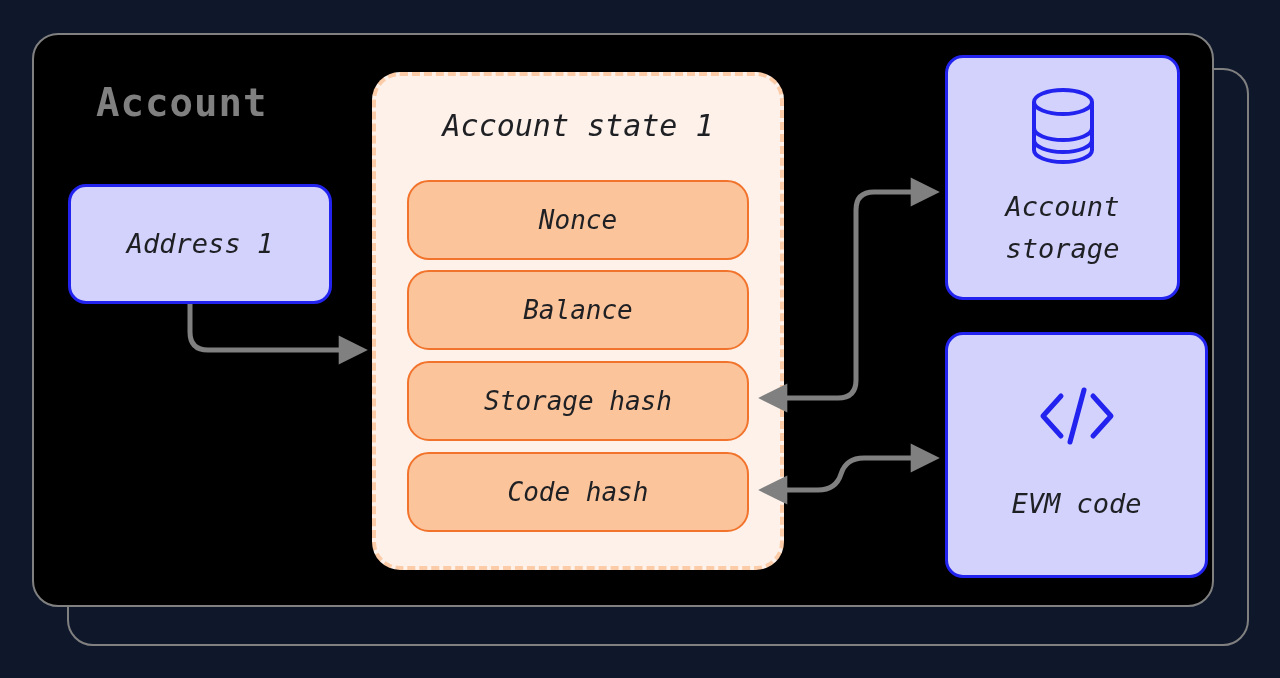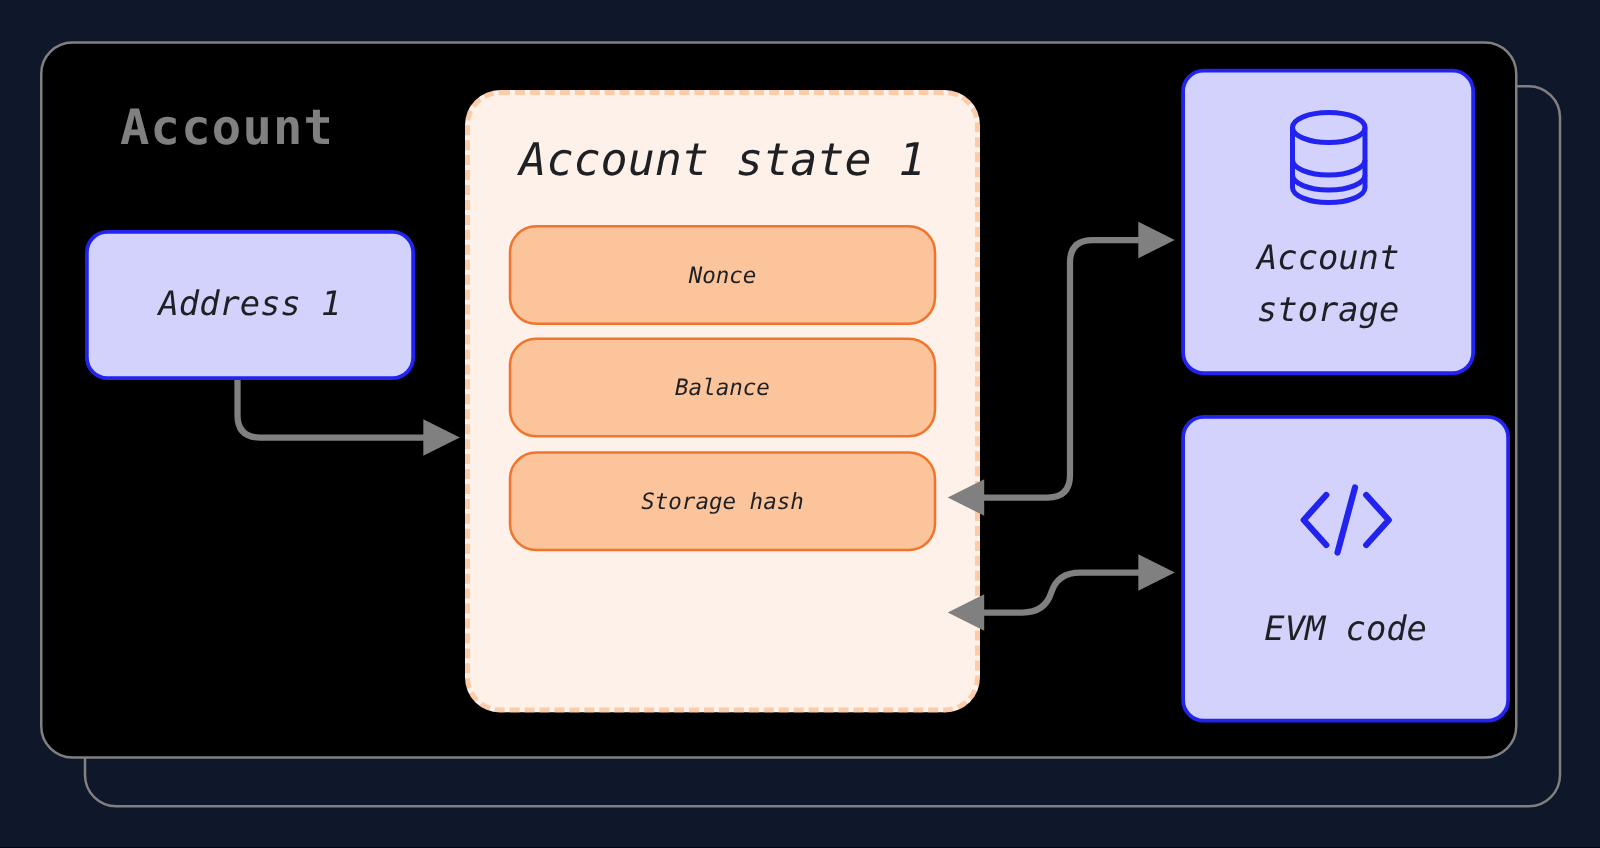--- a/index.html
+++ b/index.html
@@ -109,38 +109,38 @@
     background: #fdf1ea;
     border: 4px dashed #fbcca7;
     border-radius: 28px;
   }
   #account-state-title {
     position: absolute;
     left: 0;
     right: 0;
     top: 32px;
     text-align: center;
-    font-size: 36px;
+    font-size: 30px;
     font-style: italic;
     color: #1f2024;
     white-space: nowrap;
   }
   .field-pill {
     position: absolute;
     left: 31px;
     width: 342px;
     height: 80px;
     box-sizing: border-box;
     background: #fbc49b;
     border: 2px solid #f2742c;
     border-radius: 22px;
     display: flex;
     align-items: center;
     justify-content: center;
-    font-size: 18px;
+    font-size: 26px;
     font-style: italic;
     color: #1f2024;
     white-space: nowrap;
   }
   #pill-0 { top: 104px; }
   #pill-1 { top: 194px; }
   #pill-2 { top: 285px; }
   #pill-3 { top: 376px; }
 
   
@@ -171,20 +171,23 @@
     <div id="account-state-title">Account state 1</div>
 
     <div class="field-pill" id="pill-0">
       <span>Nonce</span>
     </div>
     <div class="field-pill" id="pill-1">
       <span>Balance</span>
     </div>
     <div class="field-pill" id="pill-2">
       <span>Storage hash</span>
+    </div>
+    <div class="field-pill" id="pill-3">
+      <span>Code hash</span>
     </div>
   </div>
 
   <div class="blue-box" id="account-storage-box">
     <span class="icon-slot">
       <svg width="70" height="80" viewBox="0 0 70 80" aria-hidden="true">
         <ellipse cx="35" cy="16" rx="29" ry="12" fill="none" stroke="#2323ef" stroke-width="4"></ellipse>
         <path d="M6 16 V64 A29 12 0 0 0 64 64 V16" fill="none" stroke="#2323ef" stroke-width="4"></path>
         <path d="M6 42 A29 12 0 0 0 64 42" fill="none" stroke="#2323ef" stroke-width="4"></path>
         <path d="M6 54 A29 12 0 0 0 64 54" fill="none" stroke="#2323ef" stroke-width="4"></path>

